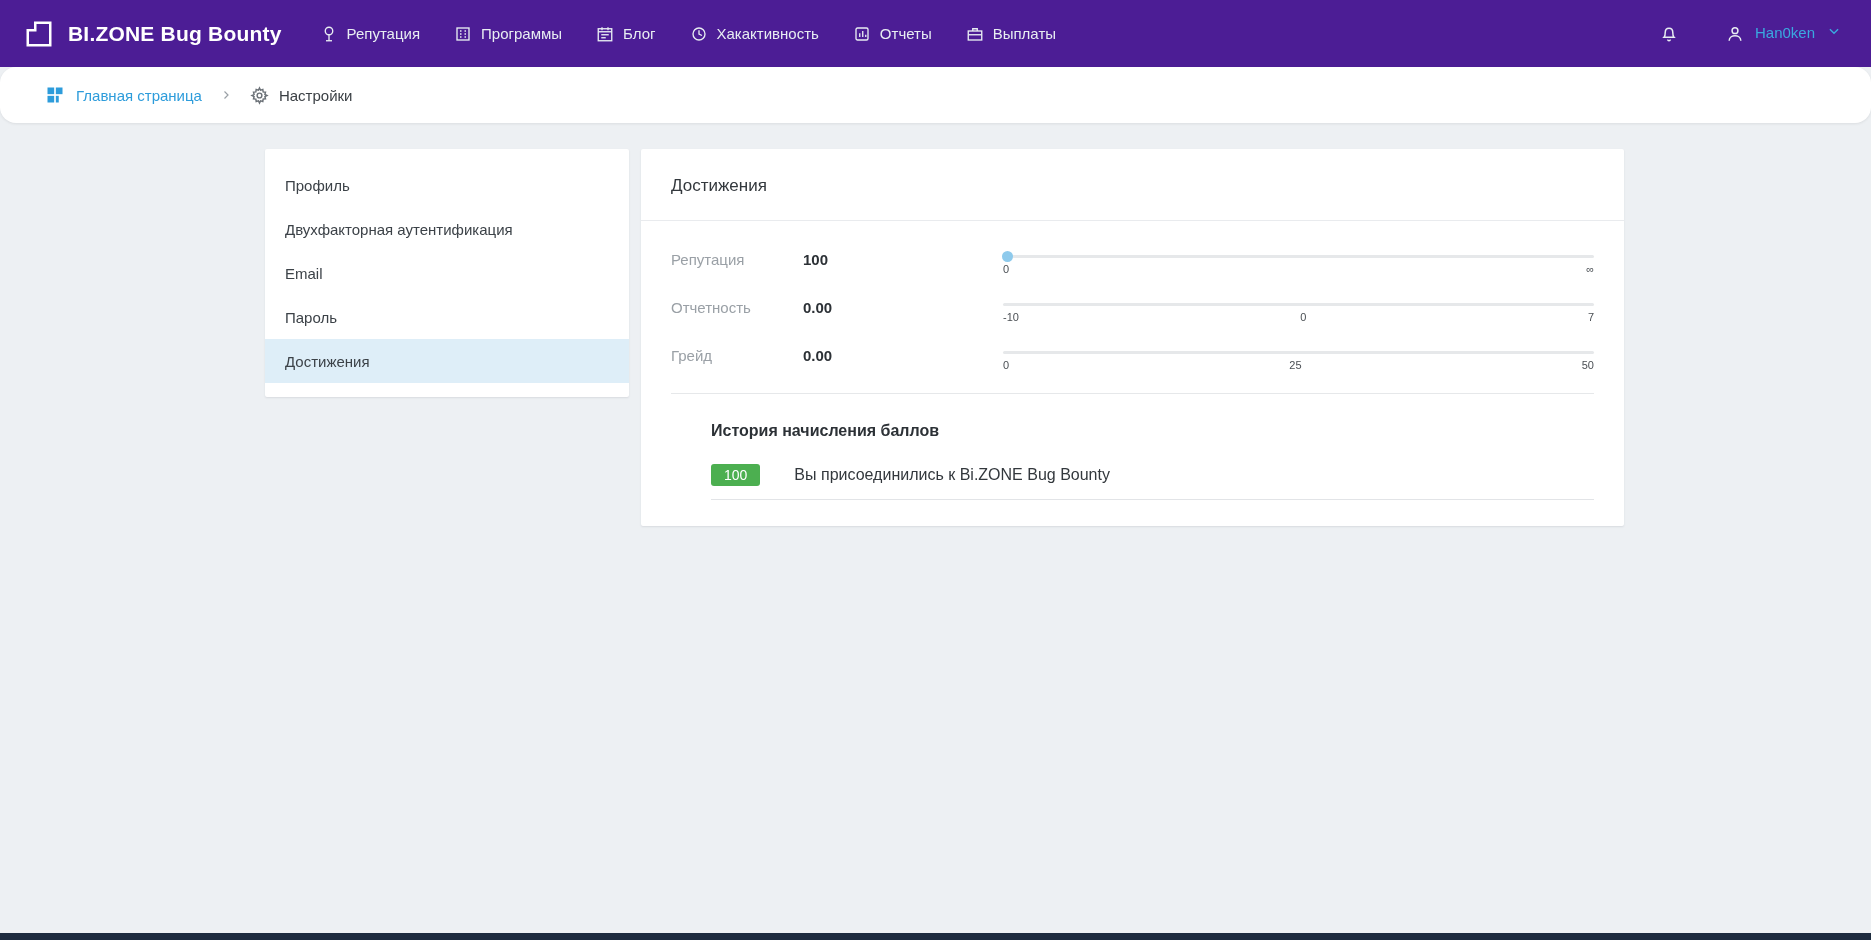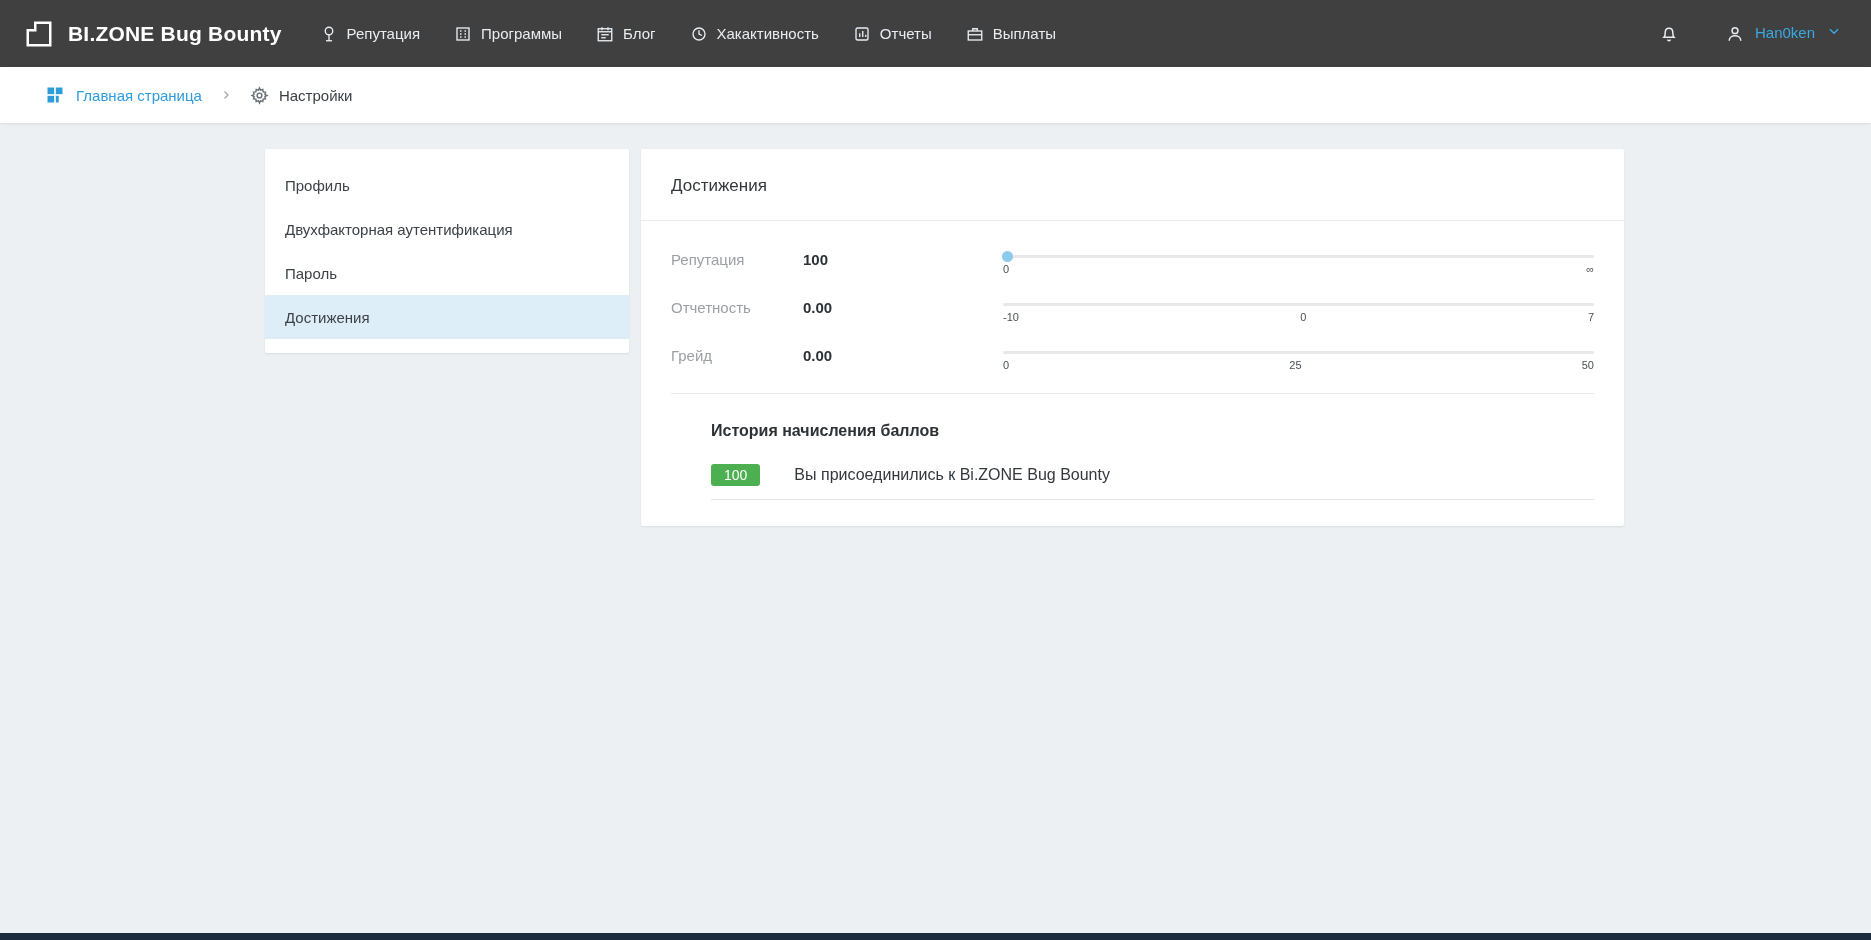--- a/index.html
+++ b/index.html
@@ -8,21 +8,21 @@
     width: 1871px; height: 940px;
     font-family: "Liberation Sans", sans-serif;
     background: #edf0f3;
     position: relative;
     overflow: hidden;
   }
 
   
   .header {
     height: 67px;
-    background: #404040;
+    background: #4c1d95;
     display: flex;
     align-items: center;
     padding: 0 30px 0 22px;
     color: #f1f4f7;
   }
   .brand { display: flex; align-items: center; cursor: pointer; }
   .brand-logo { width: 34px; height: 34px; display: inline-flex; align-items: center; justify-content: center; }
   .brand-name { font-size: 21px; font-weight: bold; letter-spacing: .2px; margin-left: 12px; white-space: nowrap; color: #ffffff; }
   .nav { display: flex; align-items: center; margin-left: 38px; }
   .nav-item {
@@ -44,20 +44,21 @@
   
   .breadcrumb-bar {
     height: 56px;
     background: #ffffff;
     display: flex;
     align-items: center;
     padding: 0 38px 0 45px;
     box-shadow: 0 1px 3px rgba(0,0,0,.08);
     position: relative;
     z-index: 2;
+    border-radius: 16px;
   }
   .crumb-home { display: flex; align-items: center; cursor: pointer; }
   .crumb-home .home-icon { display: inline-flex; margin-right: 11px; }
   .crumb-home-label { color: #2d9cdb; font-size: 15px; }
   .crumb-sep { margin: 0 18px; display: inline-flex; }
   .crumb-current { display: flex; align-items: center; }
   .crumb-current .gear-icon { display: inline-flex; margin-right: 10px; }
   .crumb-current-label { color: #3a3f44; font-size: 15px; }
 
   
@@ -264,20 +265,21 @@
     </span>
     <span class="crumb-current-label">Настройки</span>
   </div>
 </div>
 
 <div class="main">
 
   <div class="card settings-menu">
     <div class="menu-item">Профиль</div>
     <div class="menu-item">Двухфакторная аутентификация</div>
+    <div class="menu-item">Email</div>
     <div class="menu-item">Пароль</div>
     <div class="menu-item selected">Достижения</div>
   </div>
 
   <div class="card achievements">
     <div class="ach-header">
       <span class="ach-title">Достижения</span>
     </div>
 
     <div class="metrics">

